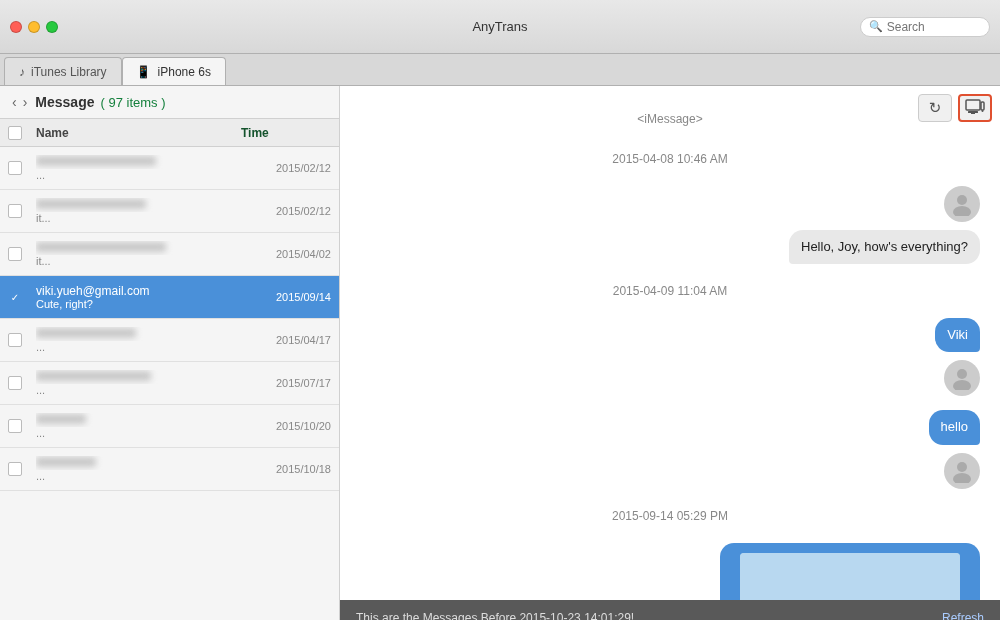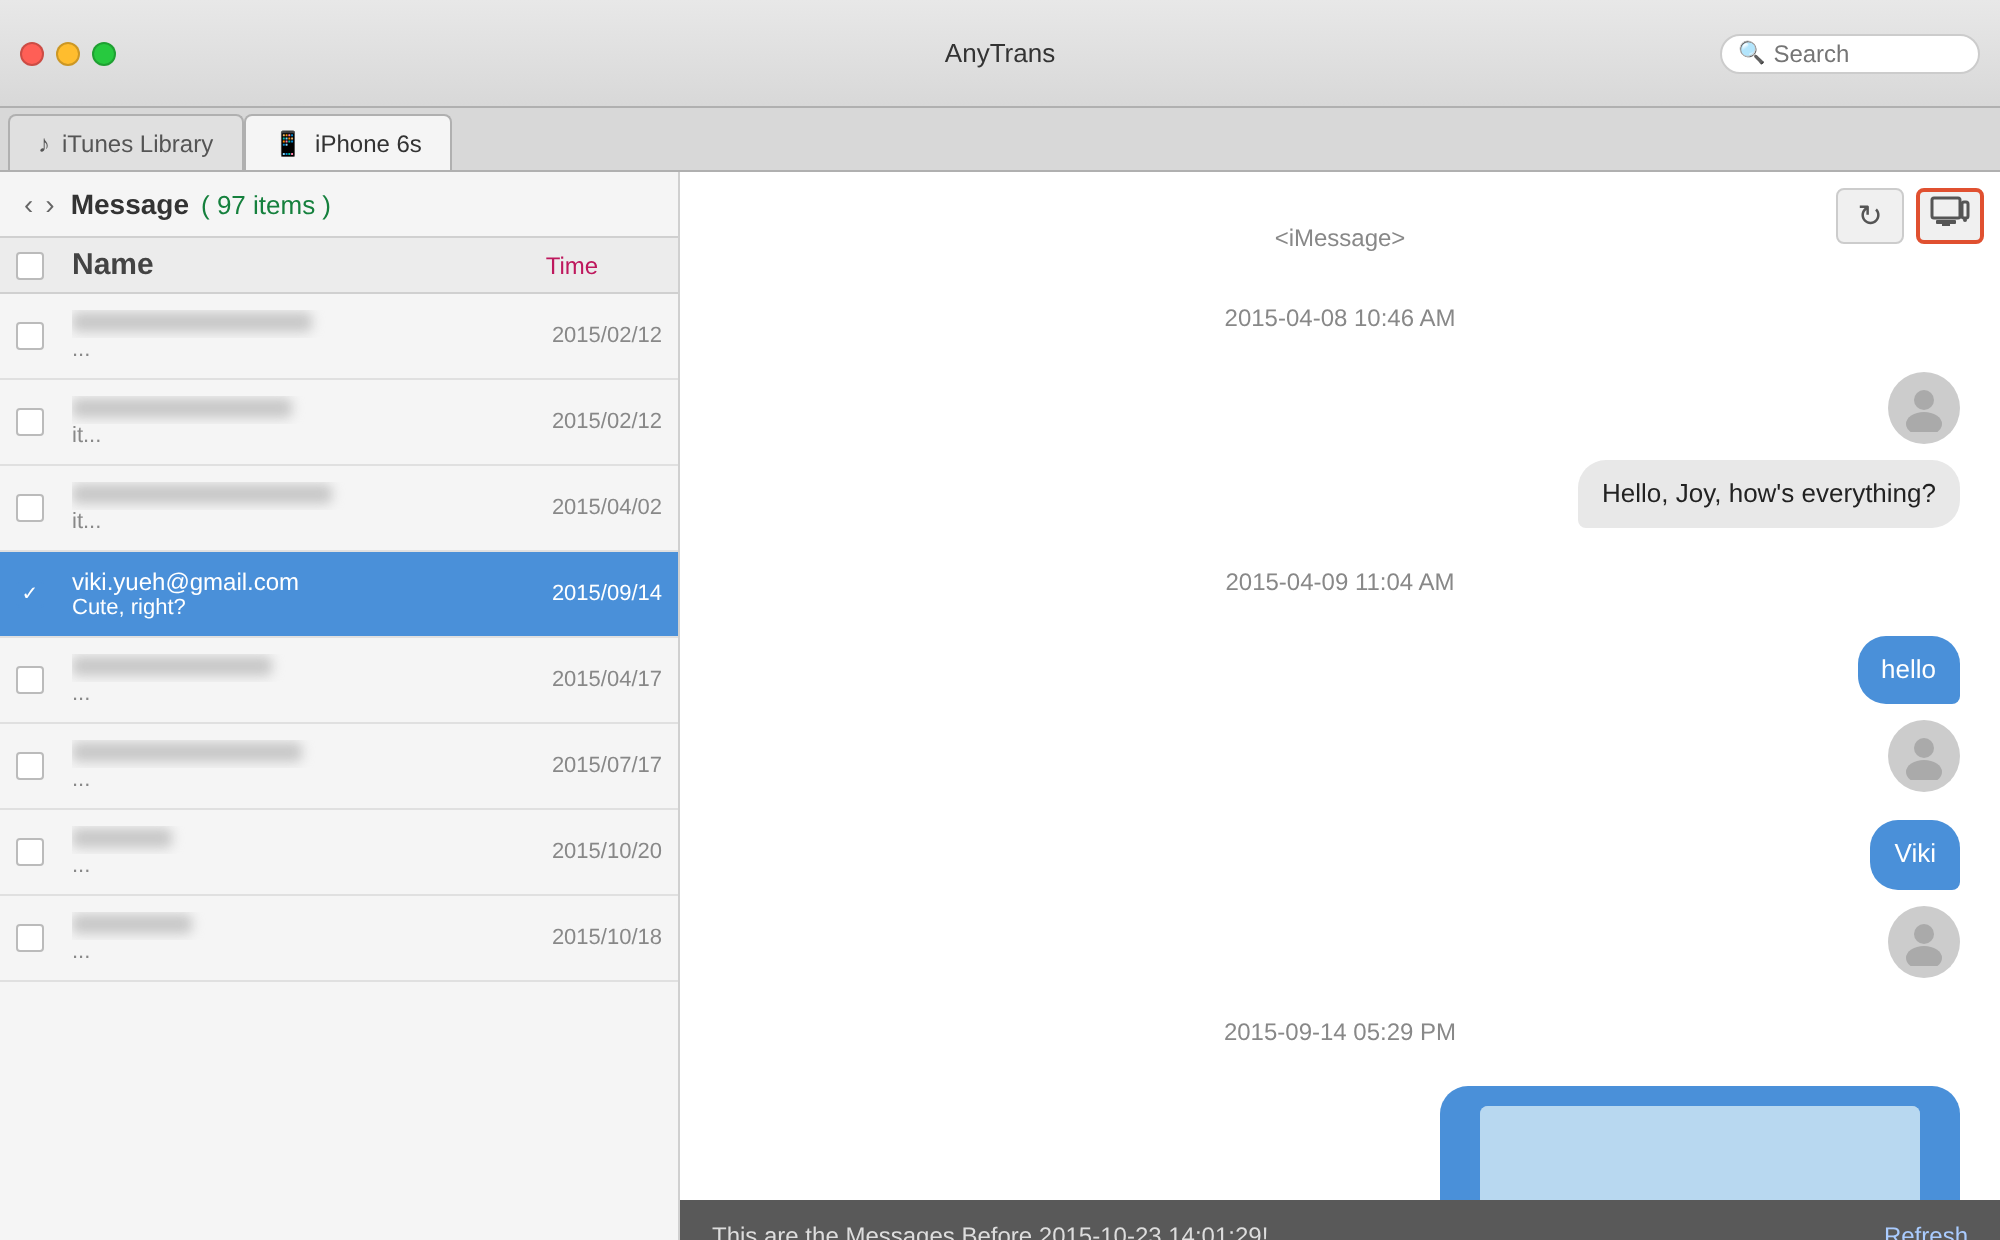--- a/index.html
+++ b/index.html
@@ -150,22 +150,22 @@
     
     .table-header {
       display: flex;
       align-items: center;
       padding: 4px 8px;
       border-bottom: 1px solid #d0d0d0;
       background: #ececec;
       height: 28px;
     }
     .col-check { width: 28px; }
-    .col-name { flex: 1; font-size: 15px; color: #444; font-weight: 600; }
-    .col-time { width: 90px; font-size: 12px; color: #be185d; font-weight: 400; text-align: center; }
+    .col-name { flex: 1; font-size: 12px; color: #444; font-weight: 600; }
+    .col-time { width: 90px; font-size: 12px; color: #14532d; font-weight: 700; }
 
     
     .message-list {
       flex: 1;
       overflow-y: auto;
     }
     .message-item {
       display: flex;
       align-items: center;
       padding: 8px 8px;
@@ -545,39 +545,39 @@
           </svg>
         </div>
         <div class="bubble bubble-left">
           Hello, Joy, how's everything?
         </div>
       </div>
 
       <div class="timestamp-center">2015-04-09 11:04 AM</div>
 
       <div class="msg-row right">
+        <div class="bubble bubble-right">Viki</div>
+        <div class="avatar">
+          <svg width="24" height="24" viewBox="0 0 24 24">
+            <circle cx="12" cy="8" r="5" fill="#aaa"></circle>
+            <ellipse cx="12" cy="20" rx="9" ry="6" fill="#aaa"></ellipse>
+          </svg>
+        </div>
+      </div>
+
+      <div class="msg-row right">
         <div class="bubble bubble-right">hello</div>
         <div class="avatar">
           <svg width="24" height="24" viewBox="0 0 24 24">
             <circle cx="12" cy="8" r="5" fill="#aaa"></circle>
             <ellipse cx="12" cy="20" rx="9" ry="6" fill="#aaa"></ellipse>
           </svg>
         </div>
       </div>
 
-      <div class="msg-row right">
-        <div class="bubble bubble-right">Viki</div>
-        <div class="avatar">
-          <svg width="24" height="24" viewBox="0 0 24 24">
-            <circle cx="12" cy="8" r="5" fill="#aaa"></circle>
-            <ellipse cx="12" cy="20" rx="9" ry="6" fill="#aaa"></ellipse>
-          </svg>
-        </div>
-      </div>
-
       <div class="timestamp-center">2015-09-14 05:29 PM</div>
 
       <div class="msg-row right">
         <div class="image-bubble">
           <div class="image-inner">
 
             <svg width="220" height="150" viewBox="0 0 220 150">
 
               <rect width="220" height="150" fill="#b8d8f0"></rect>
 

